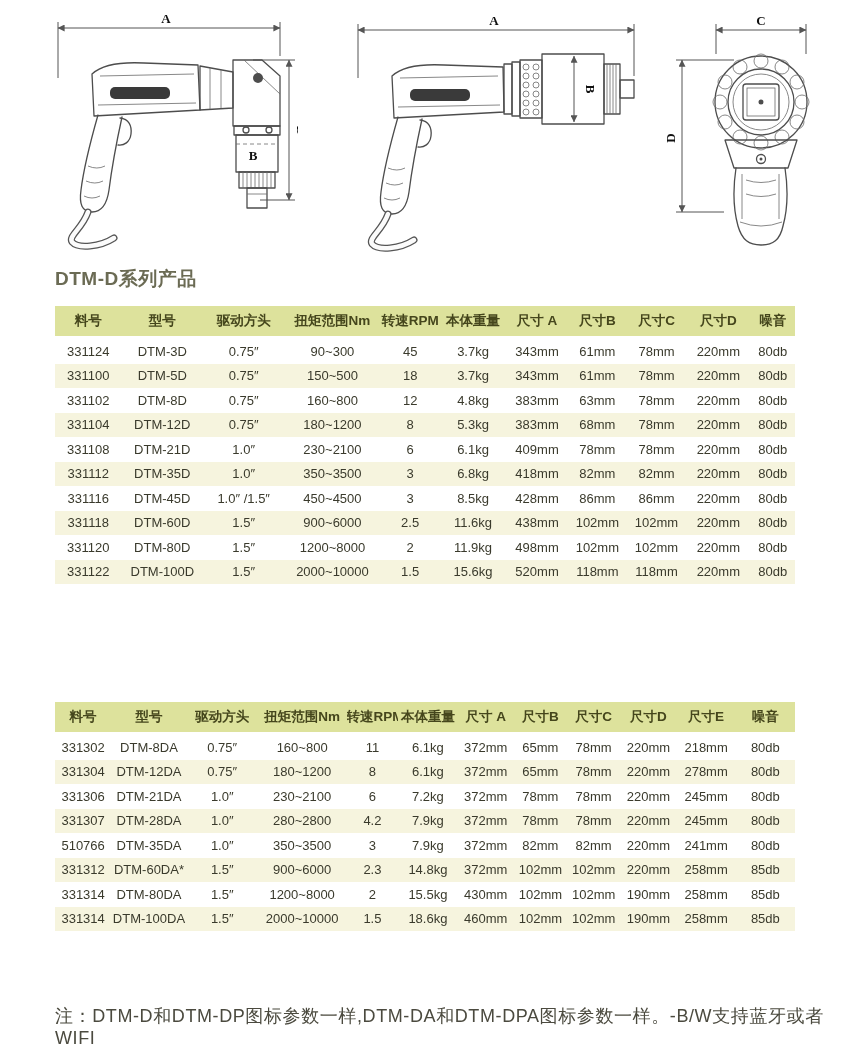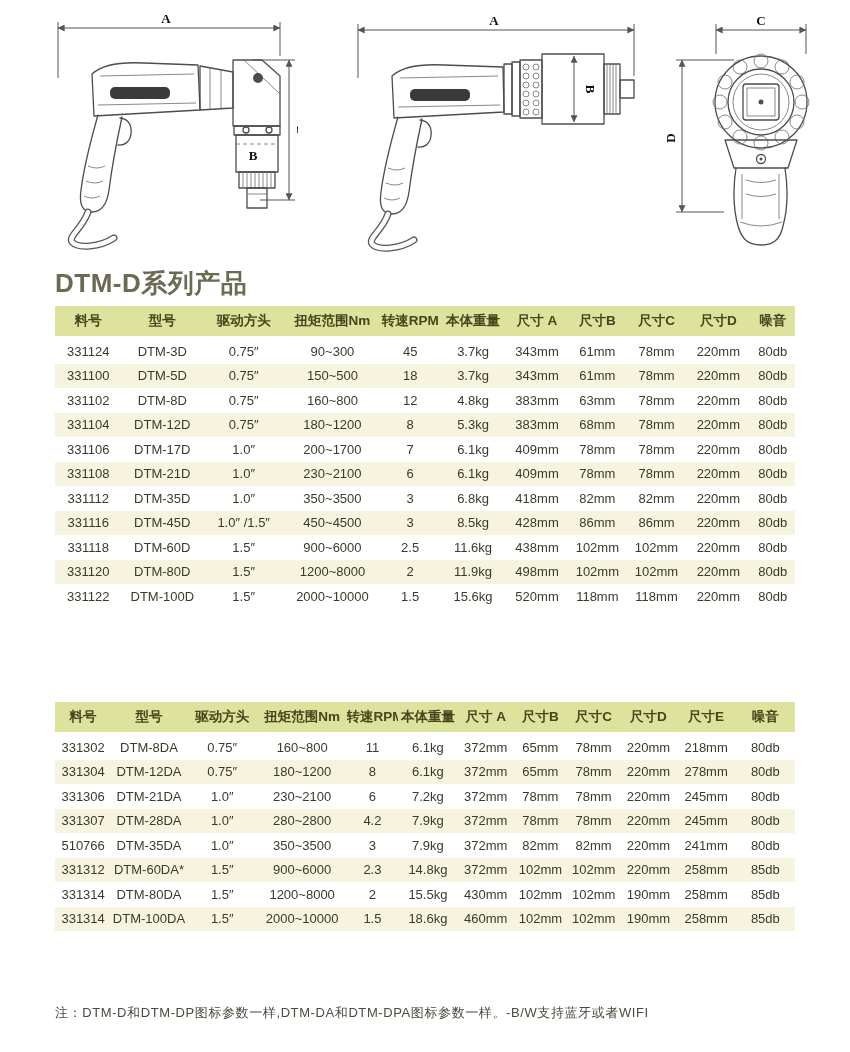--- a/index.html
+++ b/index.html
@@ -14,37 +14,37 @@
   .ln{fill:none;stroke:#4d4d4d;stroke-width:1.3;stroke-linejoin:round;stroke-linecap:round;}
   .lnt{fill:none;stroke:#6a6a6a;stroke-width:.8;}
   .dim{stroke:#555;stroke-width:1;fill:none;}
   .dimlabel{font-family:"Liberation Serif","DejaVu Serif",serif;font-weight:bold;
             font-size:13px;fill:#111;}
   .darkfill{fill:#3a3a3a;stroke:none;}
   .screw{fill:#4d4d4d;}
   .tube{fill:none;stroke:#555;stroke-width:7;stroke-linecap:round;}
   .tubein{fill:none;stroke:#fbfbfb;stroke-width:4.5;stroke-linecap:round;}
   
-  .section-title{position:absolute;left:55px;margin:0;font-size:26px;font-weight:bold;
+  .section-title{position:absolute;left:55px;margin:0;font-size:19px;font-weight:bold;
                  color:#6b6b54;letter-spacing:.5px;}
   .title1{top:266px;}
   .title2{top:662px;}
   
   .spec-table{position:absolute;left:55px;width:740px;border-collapse:separate;
               border-spacing:0;table-layout:fixed;}
   .table1{top:306px;}
   .table2{top:702px;}
   .spec-table th{background:#dde29c;color:#45461c;font-size:13.5px;font-weight:bold;
                  height:30px;padding:0;text-align:center;border-bottom:3px solid #fff;
                  white-space:nowrap;overflow:hidden;}
   .spec-table td{font-size:13px;color:#3a3a2c;text-align:center;height:24.5px;padding:0;
                  white-space:nowrap;overflow:hidden;background:#ffffff;}
   .spec-table tbody tr:nth-child(even) td{background:#f6f4de;}
   
-  .footnote{position:absolute;left:55px;top:1004px;font-size:13px;color:#4b4a3f;
+  .footnote{position:absolute;left:55px;top:1004px;font-size:18px;color:#4b4a3f;
             letter-spacing:.6px;}
 </style>
 </head>
 <body>
 
 <div class="page">
 
   <svg width="0" height="0" style="position:absolute">
     <defs>
       <marker id="arw" viewBox="0 0 10 10" refX="9.5" refY="5" markerWidth="9" markerHeight="7" orient="auto-start-reverse">
@@ -291,33 +291,20 @@
           <td>180~1200</td>
           <td>8</td>
           <td>5.3kg</td>
           <td>383mm</td>
           <td>68mm</td>
           <td>78mm</td>
           <td>220mm</td>
           <td>80db</td>
         </tr>
         <tr>
-          <td>331106</td>
-          <td>DTM-17D</td>
-          <td>1.0″</td>
-          <td>200~1700</td>
-          <td>7</td>
-          <td>6.1kg</td>
-          <td>409mm</td>
-          <td>78mm</td>
-          <td>78mm</td>
-          <td>220mm</td>
-          <td>80db</td>
-        </tr>
-        <tr>
           <td>331108</td>
           <td>DTM-21D</td>
           <td>1.0″</td>
           <td>230~2100</td>
           <td>6</td>
           <td>6.1kg</td>
           <td>409mm</td>
           <td>78mm</td>
           <td>78mm</td>
           <td>220mm</td>

